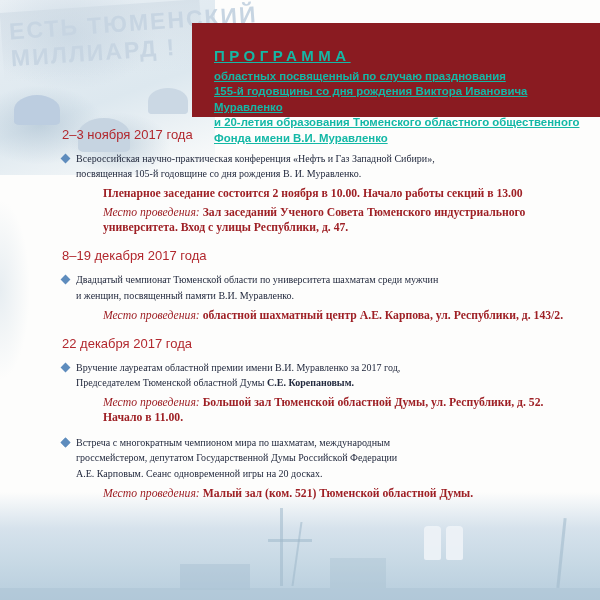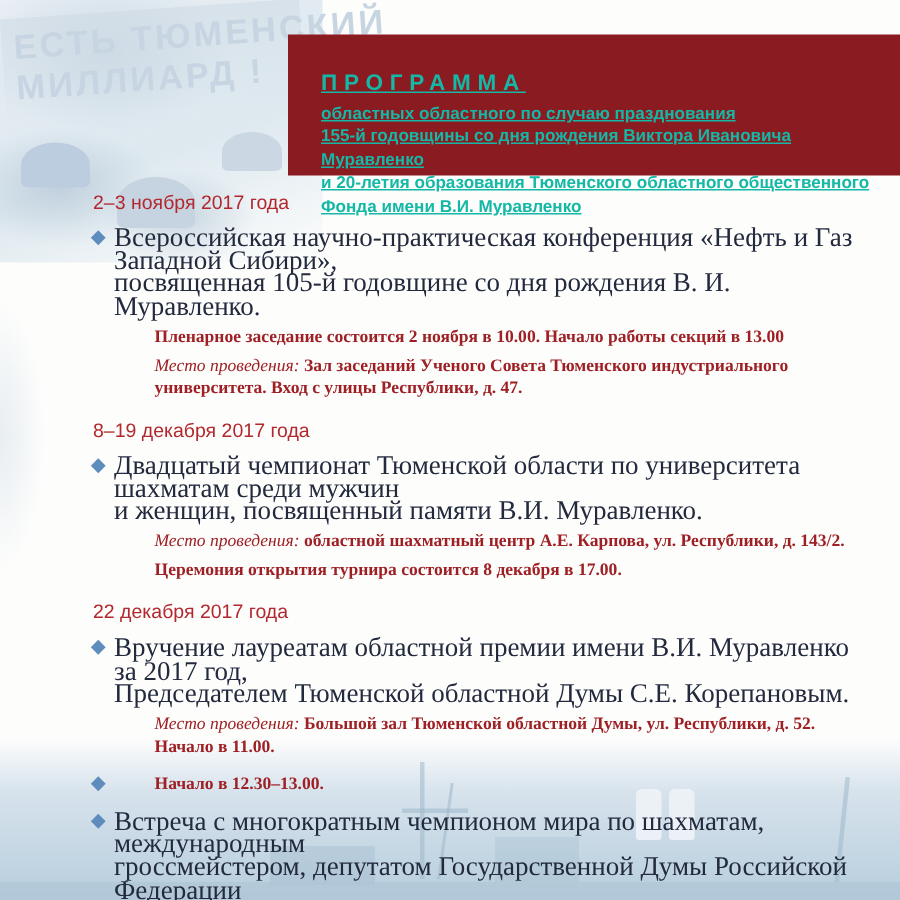--- a/index.html
+++ b/index.html
@@ -76,24 +76,24 @@
     font-size:13px;font-weight:normal;color:var(--heading_red,#b2282e);
     margin:6px 0 9px 0;
   }
   .section{margin-bottom:13px;}
   .event{position:relative;padding-left:14px;margin-bottom:10px;}
   .diamond{
     position:absolute;left:0;top:4px;width:7px;height:7px;
     background:var(--bullet_blue,#5e8cbd);transform:rotate(45deg);
   }
   .etext{
-    margin:0;font-size:18px;line-height:15.2px;color:var(--body_navy,#232a3e);
+    margin:0;font-size:10px;line-height:15.2px;color:var(--body_navy,#232a3e);
     white-space:pre-line;
   }
-  .etext b{font-weight:normal;}
+  .etext b{font-weight:bold;}
   .details{margin:5px 0 0 27px;}
   .detail{
     margin:0 0 4px 0;font-size:11.7px;line-height:15px;font-weight:bold;
     color:var(--detail_red,#9e2025);white-space:pre-line;
   }
   .dlabel{font-weight:normal;font-style:italic;}
 </style>
 </head>
 <body>
 
@@ -119,21 +119,21 @@
     <div class="sil crossbar"></div>
     <div class="sil shed"></div>
     <div class="sil shed2"></div>
     <div class="tank t1"></div>
     <div class="tank t2"></div>
     <div class="ground"></div>
   </div>
 
   <header class="header-box">
     <h1 class="title">ПРОГРАММА</h1>
-    <div class="subtitle-line">областных областного по случаю празднования</div>
+    <div class="subtitle-line">областных посвященный по случаю празднования</div>
     <div class="subtitle-line">155-й годовщины со дня рождения Виктора Ивановича Муравленко</div>
     <div class="subtitle-line">и 20-летия образования Тюменского областного общественного</div>
     <div class="subtitle-line">Фонда имени В.И. Муравленко</div>
   </header>
 
   <main class="content">
       <section class="section">
         <h2 class="date">2–3 ноября 2017 года</h2>
         <div class="event">
           <span class="diamond"></span>
@@ -147,39 +147,37 @@
         </div>
       </section>
       <section class="section">
         <h2 class="date">8–19 декабря 2017 года</h2>
         <div class="event">
           <span class="diamond"></span>
           <p class="etext">Двадцатый чемпионат Тюменской области по университета шахматам среди мужчин
 и женщин, посвященный памяти В.И. Муравленко.</p>
           <div class="details">
             <p class="detail"><i class="dlabel">Место проведения: </i><span class="dvalue">областной шахматный центр А.Е. Карпова, ул. Республики, д. 143/2.</span></p>
-            <p class="detail"><span class="dvalue">Церемония открытия турнира состоится 8 декабря в 17.00.</span></p>
           </div>
         </div>
       </section>
       <section class="section">
         <h2 class="date">22 декабря 2017 года</h2>
         <div class="event">
           <span class="diamond"></span>
           <p class="etext">Вручение лауреатам областной премии имени В.И. Муравленко за 2017 год,
 Председателем Тюменской областной Думы <b>С.Е. Корепановым.</b></p>
           <div class="details">
             <p class="detail"><i class="dlabel">Место проведения: </i><span class="dvalue">Большой зал Тюменской областной Думы, ул. Республики, д. 52.
 Начало в 11.00.</span></p>
           </div>
         </div>
         <div class="event">
           <span class="diamond"></span>
           <div class="details">
-            <p class="detail"><span class="dvalue">Начало в 12.30–13.00.</span></p>
           </div>
         </div>
         <div class="event">
           <span class="diamond"></span>
           <p class="etext">Встреча с многократным чемпионом мира по шахматам, международным
 гроссмейстером, депутатом Государственной Думы Российской Федерации
 А.Е. Карповым. Сеанс одновременной игры на 20 досках.</p>
           <div class="details">
             <p class="detail"><i class="dlabel">Место проведения: </i><span class="dvalue">Малый зал (ком. 521) Тюменской областной Думы.</span></p>
           </div>

